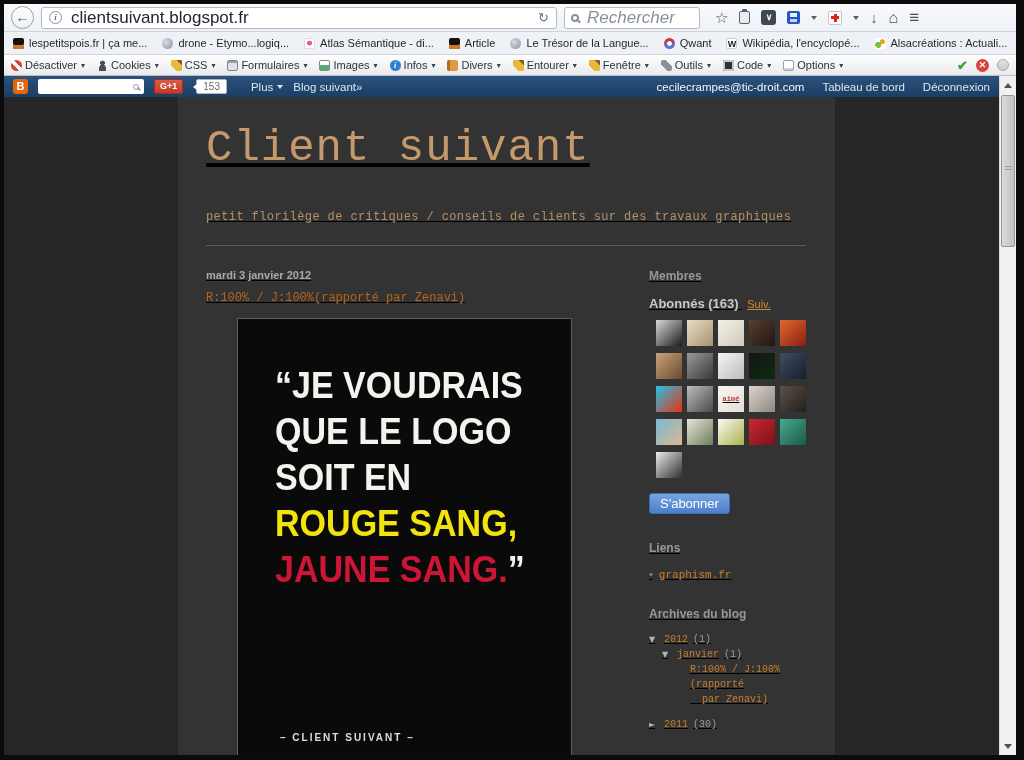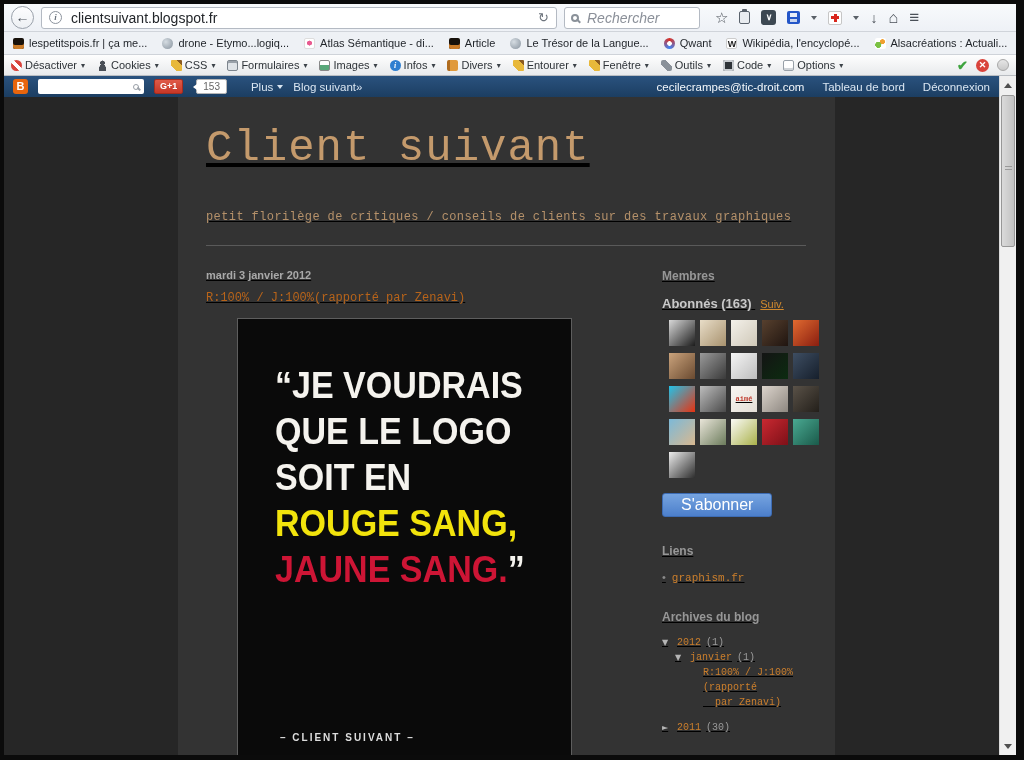--- a/index.html
+++ b/index.html
@@ -17,21 +17,21 @@
          padding:0 7px; gap:7px; }
   .back-btn { width:23px; height:23px; border-radius:50%; border:1px solid #99a0aa;
               background:linear-gradient(#fdfdfe,#edf0f4); color:#4b525b;
               font-size:14px; font-weight:bold; line-height:20px; text-align:center; flex:none; }
   .url-bar { width:516px; height:22px; background:#fff; border:1px solid #b4bac3;
              border-radius:3px; display:flex; align-items:center; padding:0 7px; gap:7px; flex:none; }
   .info-ico { width:13px; height:13px; flex:none; border:1px solid #8d949e; border-radius:50%;
               color:#6a727c; font:italic bold 9px/11px "Liberation Serif", serif; text-align:center; }
   .url-bar input, .search-bar input { flex:1; min-width:0; border:0; outline:0;
               background:transparent; font-family:"Liberation Sans",sans-serif;
-              font-size:14px; color:#23262a; }
+              font-size:17px; color:#23262a; }
   input::placeholder { color:#8b9099; font-style:italic; }
   .reload { color:#6d747d; font-size:13px; flex:none; }
   .search-bar { width:136px; height:22px; background:#fff; border:1px solid #b4bac3;
                 border-radius:3px; display:flex; align-items:center; padding:0 6px; gap:6px; flex:none; }
   .mag { position:relative; width:8px; height:8px; border:2px solid #8a9199;
          border-radius:50%; flex:none; }
   .mag::after { content:""; position:absolute; width:5px; height:2px; background:#8a9199;
                 right:-4px; bottom:-2px; transform:rotate(45deg); }
   .nav-icons { display:flex; align-items:center; gap:11px; margin-left:8px; color:#4a5058; }
   .ic-star { font-size:15px; }
@@ -140,29 +140,29 @@
                 font-size:12px; color:#b8641a; white-space:nowrap; }
   .poster { margin-top:13px; margin-left:31px; width:335px; height:440px; background:#0a0a0a;
             border:1px solid #5e5e5e; position:relative; }
   .poster-text { position:absolute; left:37px; top:44px; }
   .poster-line { font-weight:bold; font-size:37px; line-height:46px; white-space:nowrap;
                  transform:scaleX(.92); transform-origin:0 0; }
   .poster-credit { position:absolute; left:42px; bottom:14px; color:#ddd; font-size:10px;
                    font-weight:bold; letter-spacing:2px; }
 
   
-  .sidebar { margin-left:16px; width:152px; flex:none; }
+  .sidebar { margin-left:3px; width:152px; flex:none; }
   .sb-heading { font-size:12px; font-weight:bold; color:#979797; }
   .sb-followers { margin-top:13px; font-size:13px; font-weight:bold; color:#c9c9c9; }
   .sb-suiv { color:#d28a2e; font-size:11px; font-weight:normal; text-decoration:underline; margin-left:5px; }
   .av-grid { margin-top:9px; display:grid; grid-template-columns:repeat(5,26px); gap:7px 5px;padding-left:7px; }
   .avatar { width:26px; height:26px; display:flex; align-items:center; justify-content:center; }
   .av-t { color:#c0392b; font:bold 7px/1 "Liberation Mono",monospace; }
   .subscribe { margin-top:15px; display:inline-block; background:linear-gradient(#76a4e0,#4c7fcb);
-               border:1px solid #3d6cb4; border-radius:3px; color:#fff; font-size:16px; padding:2px 18px; }
+               border:1px solid #3d6cb4; border-radius:3px; color:#fff; font-size:13px; padding:2px 10px; }
   .sb-section-links { margin-top:27px; }
   .sb-section-arch { margin-top:26px; }
   .sb-link-item { margin-top:13px; font-family:"Liberation Mono","DejaVu Sans Mono",monospace;
                   font-size:11px; color:#cc7f2c; }
   .sb-bullet { color:#8a8a8a; margin-right:6px; font-family:"Liberation Sans",sans-serif; }
   .arch { margin-top:11px; }
   .arch-row { display:flex; gap:5px; font-family:"Liberation Mono","DejaVu Sans Mono",monospace;
               font-size:10px; line-height:15px; color:#9a9a9a; }
   .arch-row.gap { margin-top:10px; }
   .arch-arrow { color:#b5b5b5; font-size:8px; width:10px; flex:none;

